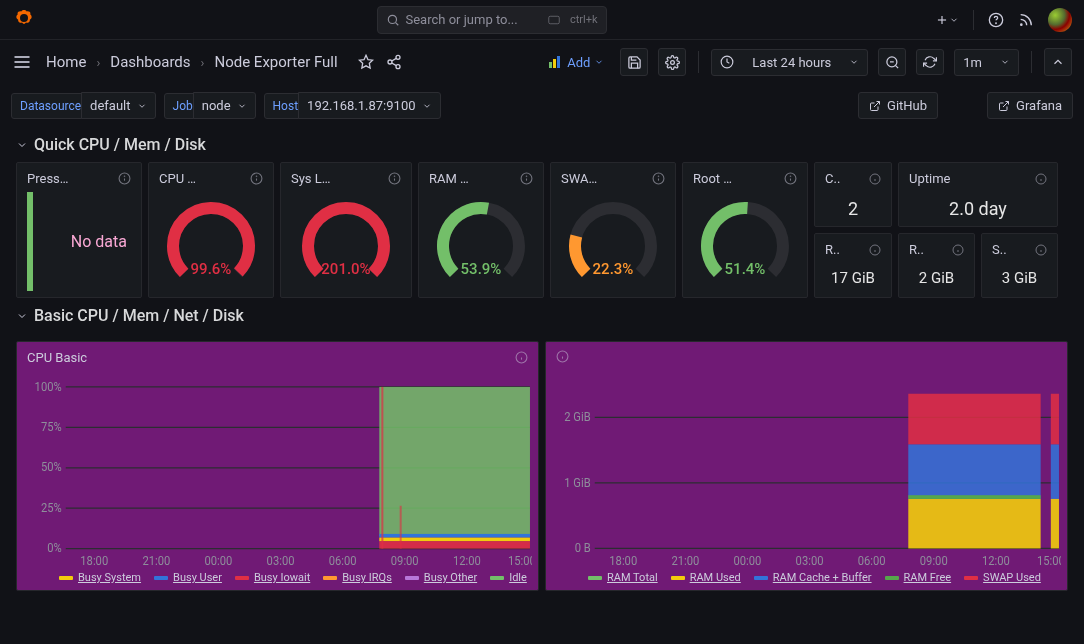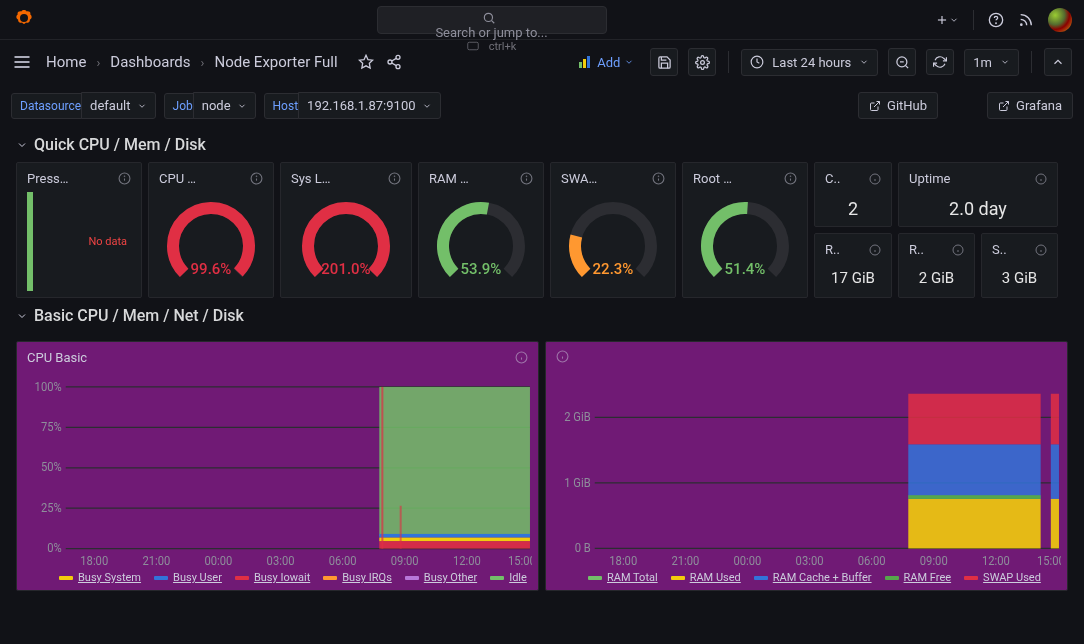--- a/index.html
+++ b/index.html
@@ -1,38 +1,38 @@
 <!DOCTYPE html>
 <html><head>
 <meta charset="utf-8">
 <style>
 * { margin: 0; padding: 0; box-sizing: border-box; }
 body { background: #111217; color: #ccccdc; font-family: -apple-system, BlinkMacSystemFont, "Segoe UI", Roboto, sans-serif; font-size: 13px; width: 1084px; height: 644px; overflow: hidden; }
 
 
 .topbar { height: 40px; display: flex; align-items: center; padding: 0 12px; border-bottom: 1px solid #222328; }
 .logo { width: 24px; height: 24px; margin-right: 12px; }
-.search-box { margin: 8px auto; display: flex; align-items: center; background: #1f2025; border: 1px solid #2c2d32; border-radius: 4px; padding: 4px 8px; width: 230px; height: 28px; flex-direction: column; }
+.search-box { margin: 8px auto; display: flex; align-items: center; background: #1f2025; border: 1px solid #2c2d32; border-radius: 4px; padding: 4px 8px; width: 230px; height: 28px; }
 .search-box svg { margin-right: 6px; flex-shrink: 0; }
 .search-box .placeholder { color: #8e8e9b; flex: 1; font-size: 13px; }
 .kbd-hint { display: flex; align-items: center; gap: 4px; color: #717179; font-size: 11px; }
 .topbar-right { display: flex; align-items: center; gap: 14px; }
 .topbar-right .divider { width: 1px; height: 20px; background: #2c2d32; }
 .icon-btn { display: flex; align-items: center; color: #ccccdc; cursor: pointer; }
 .avatar { width: 24px; height: 24px; border-radius: 50%; background: radial-gradient(circle at 30% 30%, #9acd32, #556b2f 40%, #8b0000 60%, #daa520); }
 
 
 .crumbbar { height: 44px; display: flex; align-items: center; padding: 0 12px; gap: 10px; }
 .hamburger { cursor: pointer; margin-right: 4px; }
 .crumb { color: #ccccdc; font-size: 15px; cursor: pointer; }
 .crumb-sep { color: #6e6e76; }
 .crumb-actions { display: flex; align-items: center; gap: 12px; margin-left: 10px; }
 .crumbbar-right { margin-left: auto; display: flex; align-items: center; gap: 10px; }
 .add-btn { display: flex; align-items: center; gap: 4px; color: #6e9fff; cursor: pointer; font-size: 13px; padding: 4px 6px; }
-.toolbar-btn { display: flex; align-items: center; gap: 8px; padding: 5px 8px; border-radius: 3px; cursor: pointer; color: #ccccdc; font-size: 13px; }
+.toolbar-btn { display: flex; align-items: center; gap: 18px; padding: 5px 8px; border-radius: 3px; cursor: pointer; color: #ccccdc; font-size: 13px; }
 .square-btn { width: 28px; height: 28px; display: flex; align-items: center; justify-content: center; border-radius: 3px; cursor: pointer; border: 1px solid #2c2d32; background:#181b1f; }
 .toolbar-sep { width: 1px; height: 22px; background: #2c2d32; margin: 0 2px; }
 
 
 .varrow { display: flex; align-items: center; gap: 8px; padding: 8px 11px; }
 .var-label { color: #6e9fff; font-size: 12px; padding: 5px 8px; border: 1px solid #2c2d32; border-radius: 3px 0 0 3px; background: #181b1f; }
 .var-select { display: flex; align-items: center; gap: 6px; padding: 5px 8px; border: 1px solid #2c2d32; border-radius: 0 3px 3px 0; background: #181b1f; cursor: pointer; margin-left: -9px; font-size: 13px; }
 .var-group { display: flex; align-items: center; }
 .link-btn { display: flex; align-items: center; gap: 6px; padding: 5px 10px; border: 1px solid #2c2d32; border-radius: 3px; background: #181b1f; cursor: pointer; font-size: 13px; margin-left: 41px; }
 .varrow-right { margin-left: auto; display: flex; gap: 8px; }
@@ -48,21 +48,21 @@
 .info-circle { opacity: 0.5; }
 
 
 .gauge-wrap { flex: 1; display: flex; align-items: center; justify-content: center; position: relative; }
 .stat-panel { background: #181b1f; border: 1px solid #26272c; border-radius: 2px; padding: 6px; display: flex; flex-direction: column; }
 .stat-value { text-align: center; font-size: 18px; font-weight: 400; padding: 6px 0; color: #e6e6e6; }
 
 
 .pressure-body { flex: 1; display: flex; align-items: center; justify-content: flex-end; position: relative; }
 .pressure-bar { position: absolute; left: 4px; top: 0; bottom: 0; width: 6px; background: #73bf69; }
-.nodata { color: #ef4444; font-size: 11px; padding-right: 8px; }
+.nodata { color: #f9a8d4; font-size: 16px; padding-right: 8px; }
 
 
 .charts-row { display: flex; gap: 6px; padding: 8px 16px 0; }
 .chart-panel { background: #701a75; border: 1px solid #26272c; border-radius: 2px; padding: 6px 6px 4px; flex: 1; display: flex; flex-direction: column; height: 250px; }
 .chart-body { flex: 1; position: relative; }
 .chart-svg { width: 100%; height: 100%; }
 .xaxis-labels, .yaxis-labels { fill: #8e8e9b; font-size: 11px; }
 .gridline { stroke: #2c2d32; stroke-width: 1; }
 .legend { display: flex; flex-wrap: wrap; gap: 10px 13px; padding: 4px 4px 2px 36px; font-size: 11px; color: #ccccdc; text-decoration: underline; }
 .legend-item { display: flex; align-items: center; gap: 5px; cursor: pointer; }

